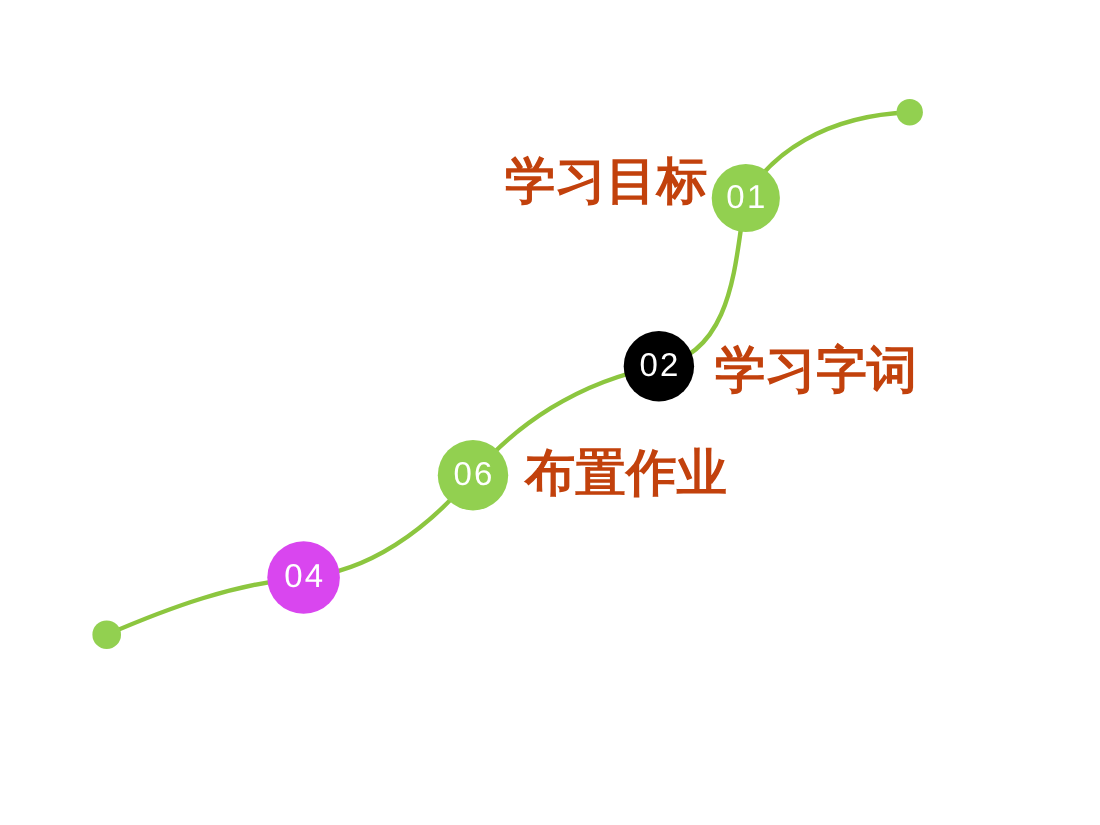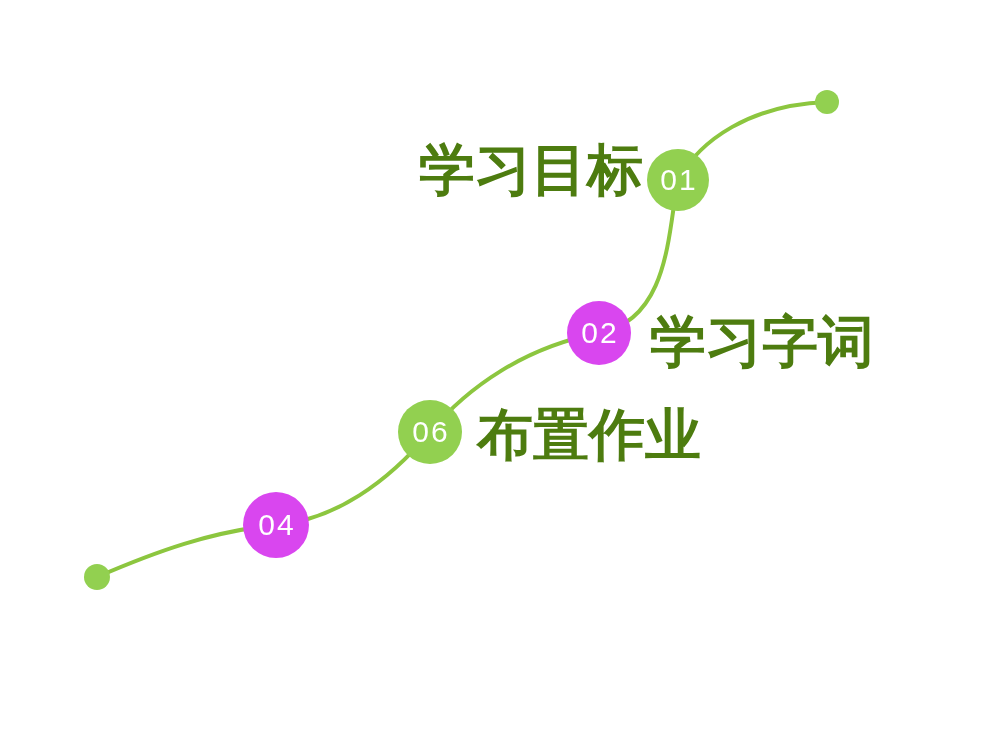--- a/index.html
+++ b/index.html
@@ -57,23 +57,23 @@
     text-indent: 2px;
   }
   .c1 { left: 647px; top: 149px; width: 62px; height: 62px; }
   .c2 { left: 567px; top: 301px; width: 64px; height: 64px; }
   .c3 { left: 398px; top: 400px; width: 64px; height: 64px; }
   .c4 { left: 243px; top: 492px; width: 66px; height: 66px; }
   .step-label {
     position: absolute;
     font-family: "Liberation Serif", "DejaVu Serif", serif;
     font-weight: bold;
-    font-size: 56px;
+    font-size: 46px;
     line-height: 1.1;
-    color: #4d7c0f;
+    color: #c2410c;
     white-space: nowrap;
   }
   .l1 { right: 357px; top: 140px; }
   .l2 { left: 650px; top: 312px; }
   .l3 { left: 477px; top: 405px; }
   .l4 { left: 196px; top: 556px; }
 </style>
 </head>
 <body>
 
@@ -85,21 +85,21 @@
 
   <div class="endpoint-dot dot-top-right" style="background-color: rgb(146, 208, 80);"></div>
 
   <div class="endpoint-dot dot-bottom-left" style="background-color: rgb(146, 208, 80);"></div>
 
   <div class="step-circle c1" style="background-color: rgb(146, 208, 80);">
     <span class="step-number">01</span>
   </div>
   <div class="step-label l1">学习目标</div>
 
-  <div class="step-circle c2" style="background-color: #d946ef;">
+  <div class="step-circle c2" style="background-color: #000000;">
     <span class="step-number">02</span>
   </div>
   <div class="step-label l2">学习字词</div>
 
   <div class="step-circle c3" style="background-color: rgb(146, 208, 80);">
     <span class="step-number">06</span>
   </div>
   <div class="step-label l3">布置作业</div>
 
   <div class="step-circle c4" style="background-color: #d946ef;">

